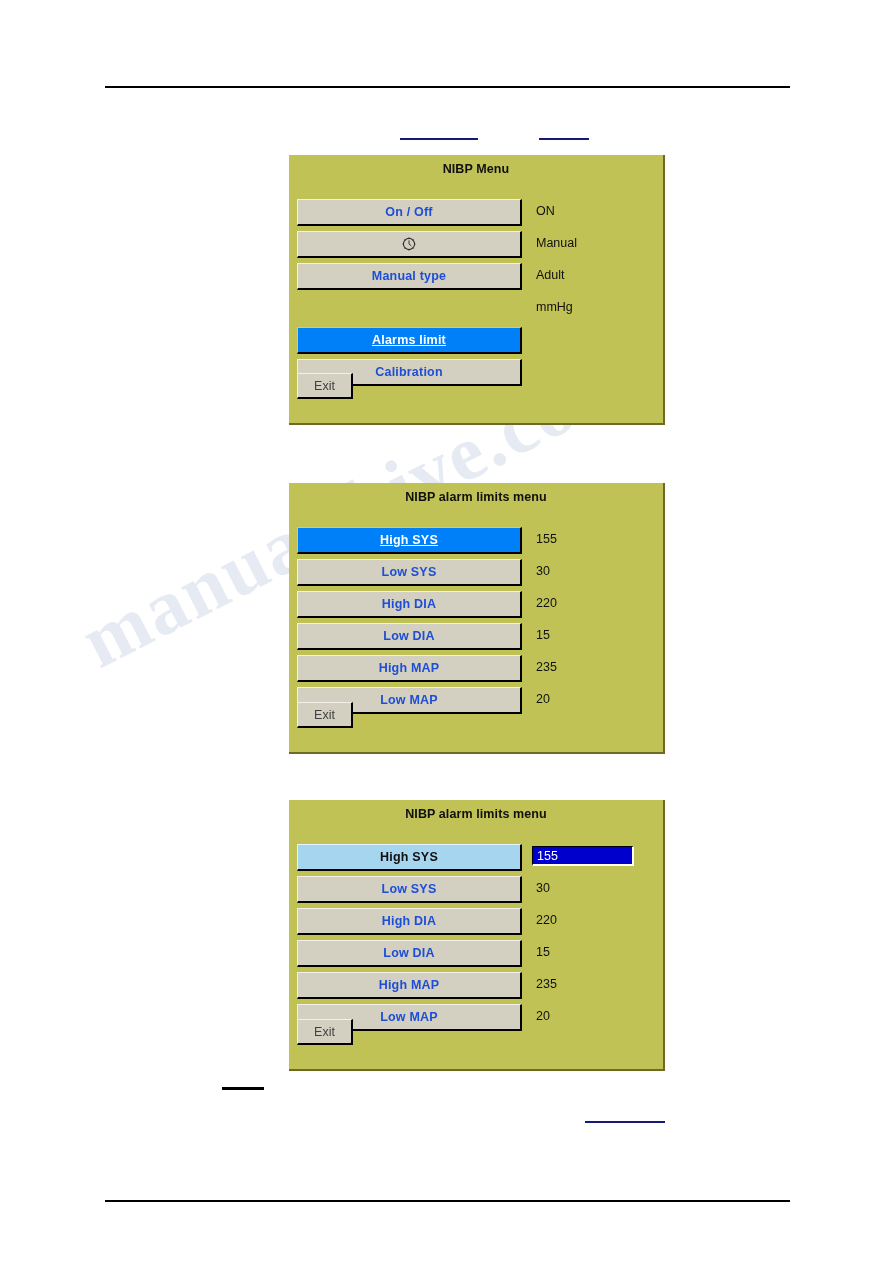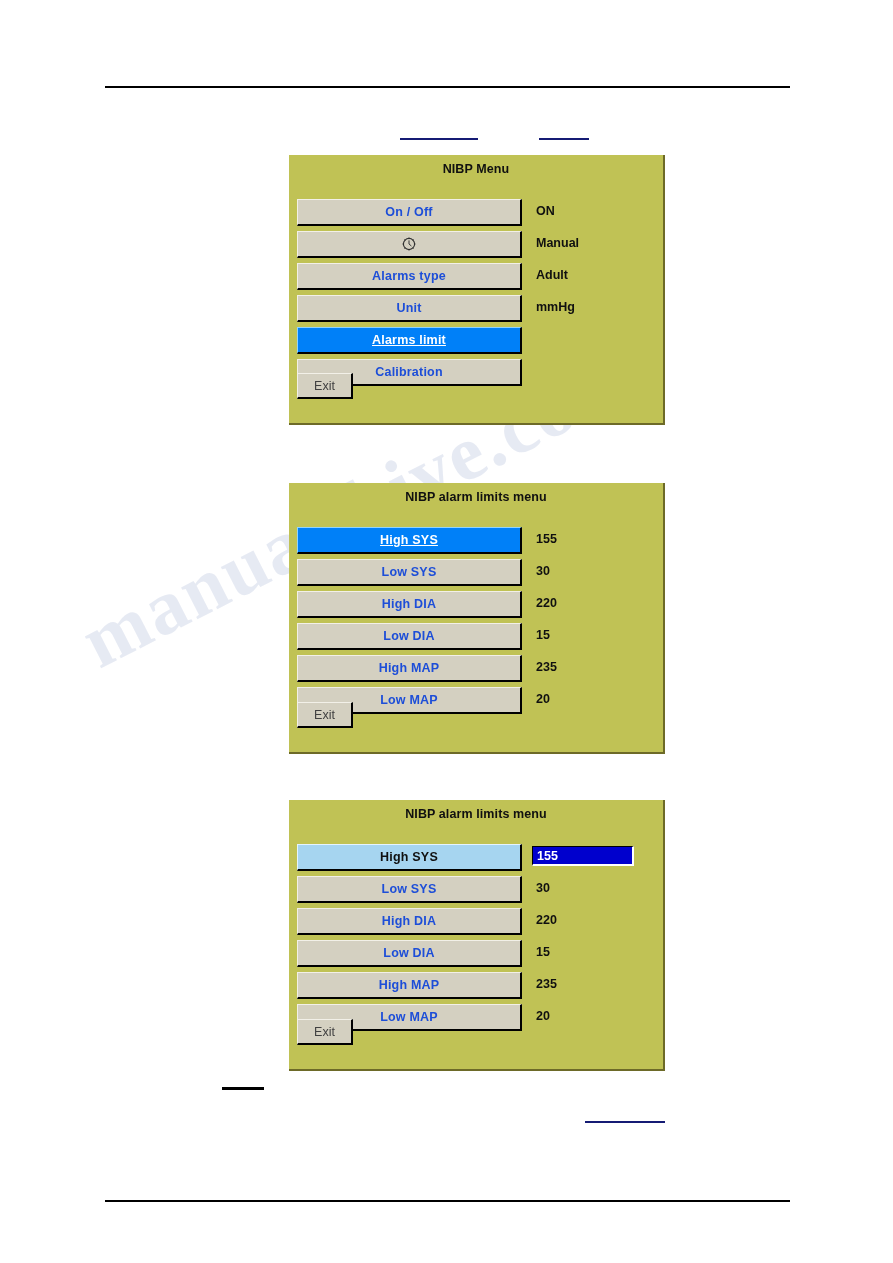--- a/index.html
+++ b/index.html
@@ -99,21 +99,21 @@
     background: #a6d5f0;
     color: #101010;
     border-top: 1px solid #e4f4ff;
     border-left: 1px solid #e4f4ff;
   }
   .val {
     position: absolute;
     left: 239px;
     top: 5px;
     font-size: 12.5px;
-    font-weight: bold;
+    font-weight: normal;
     color: #101010;
     white-space: nowrap;
   }
   .val.field {
     left: 235px;
     top: 2px;
     width: 102px;
     height: 20px;
     box-sizing: border-box;
     background: #0000cd;
@@ -218,28 +218,25 @@
             <line x1="3.80" y1="10.00" x2="1.80" y2="10.00" stroke="#303030" stroke-width="1"></line>
             <line x1="5.62" y1="5.62" x2="4.20" y2="4.20" stroke="#303030" stroke-width="1"></line>
             <line x1="10.00" y1="3.80" x2="10.00" y2="1.80" stroke="#303030" stroke-width="1"></line>
             <line x1="14.38" y1="5.62" x2="15.80" y2="4.20" stroke="#303030" stroke-width="1"></line>
           </svg>
         </div>
         <div class="val">Manual</div>
       </div>
       <div class="row">
         <div class="btn">
-          <span>Alarms type</span>
+          <span>Manual type</span>
         </div>
         <div class="val">Adult</div>
       </div>
       <div class="row">
-        <div class="btn">
-          <span>Unit</span>
-        </div>
         <div class="val">mmHg</div>
       </div>
       <div class="row">
         <div class="btn sel-bright">
           <span>Alarms limit</span>
         </div>
       </div>
       <div class="row">
         <div class="btn">
           <span>Calibration</span>

